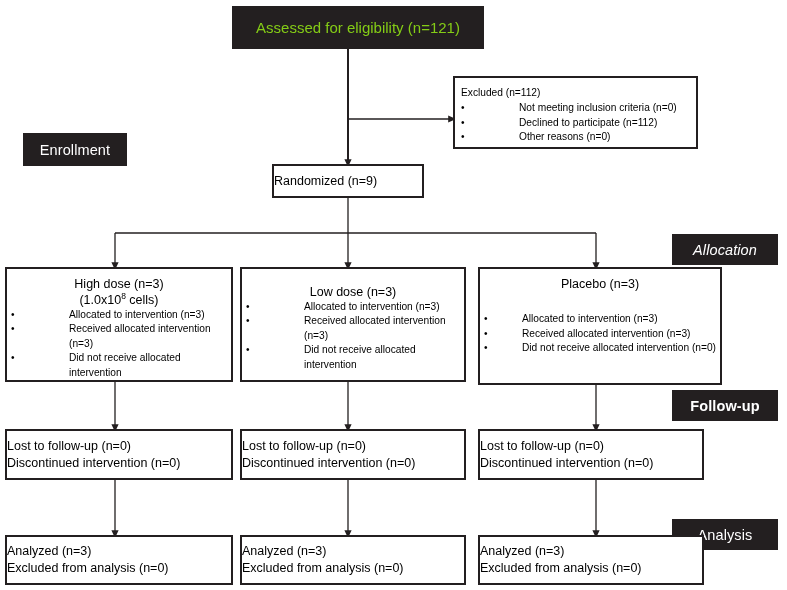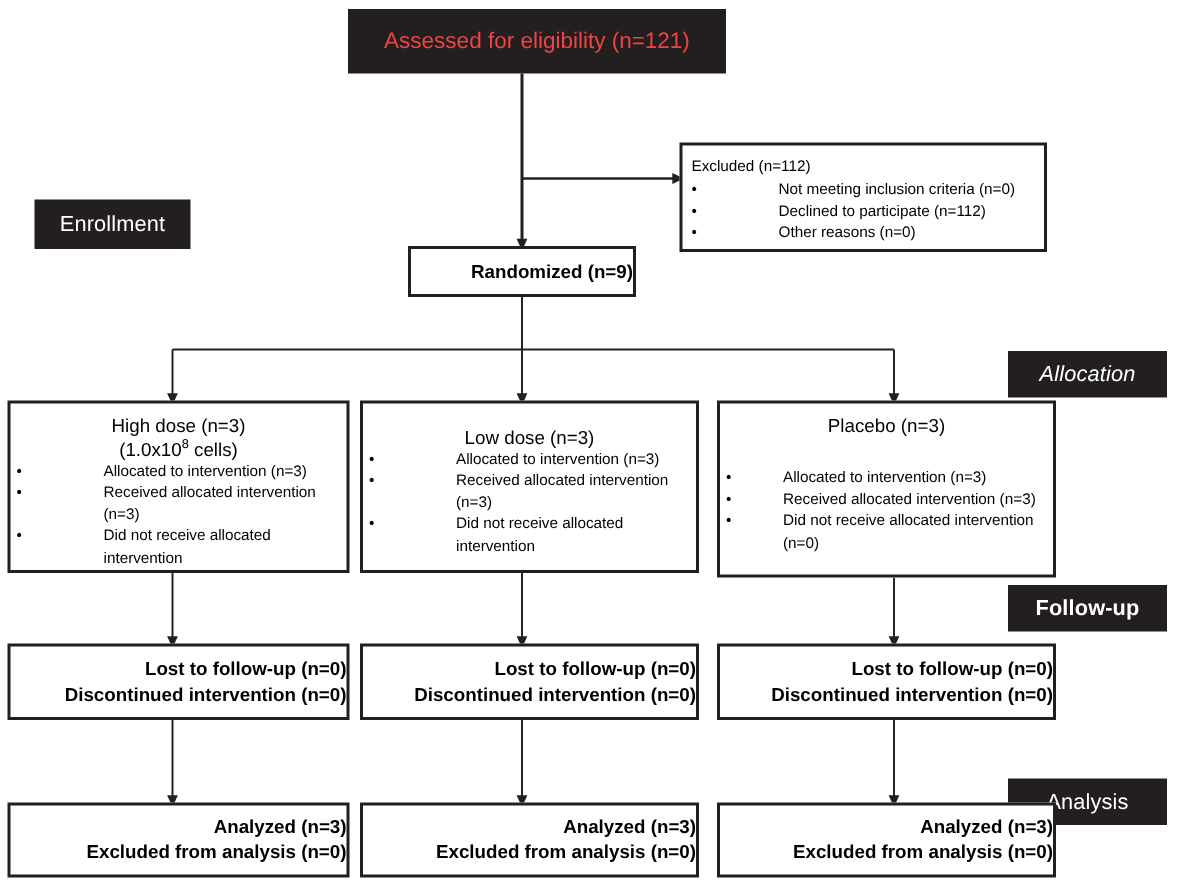--- a/index.html
+++ b/index.html
@@ -30,40 +30,39 @@
   .node {
     position: absolute;
     box-sizing: border-box;
     background: #ffffff;
     border: 2px solid #231f20;
     display: flex;
     flex-direction: column;
     justify-content: center;
   }
   .node.center {
-    align-items: flex-end;
+    align-items: flex-start;
     text-align: center;
-    font-weight: bold;
   }
   .stage {
     position: absolute;
     box-sizing: border-box;
     background: #231f20;
     color: #ffffff;
     display: flex;
     align-items: center;
     justify-content: center;
     font-size: 14.5px;
     letter-spacing: 0.1px;
   }
   .dark-node {
     position: absolute;
     box-sizing: border-box;
     background: #231f20;
-    color: #ef4444;
+    color: #84cc16;
     display: flex;
     align-items: center;
     justify-content: center;
     font-size: 15px;
   }
   .title-line {
     font-size: 12.5px;
     line-height: 16px;
     text-align: center;
   }
@@ -159,21 +158,21 @@
   </div>
 
   <div class="stage" style="left:672px; top:484px; width:106px; height:31px;margin-top:35px;">
     <span>Analysis</span>
   </div>
 
   <div class="dark-node" style="left:232px; top:6px; width:252px; height:43px;">
     <span>Assessed for eligibility (n=121)</span>
   </div>
 
-  <div class="node" style="left:453px; top:95px; width:245px; height:73px; justify-content:flex-start; padding:7px 6px 0 6px;">
+  <div class="node" style="left:453px; top:76px; width:245px; height:73px; justify-content:flex-start; padding:7px 6px 0 6px;">
     <div class="excl-head">Excluded (n=112)</div>
     <ul class="bullets excl-list">
       <li>
         <span class="bullet">•</span>
         <span class="btext">Not meeting inclusion criteria (n=0)</span>
       </li>
       <li>
         <span class="bullet">•</span>
         <span class="btext">Declined to participate (n=112)</span>
       </li>
@@ -218,21 +217,21 @@
         <span class="bullet">•</span>
         <span class="btext">Received allocated intervention (n=3)</span>
       </li>
       <li>
         <span class="bullet">•</span>
         <span class="btext">Did not receive allocated intervention</span>
       </li>
     </ul>
   </div>
 
-  <div class="node" style="left:478px; top:267px; width:226px; height:118px; justify-content:flex-start; padding:7px 4px 0 4px;">
+  <div class="node" style="left:478px; top:267px; width:244px; height:118px; justify-content:flex-start; padding:7px 4px 0 4px;">
     <div class="title-line">Placebo (n=3)</div>
     <ul class="bullets bul-tight" style="margin-top:20px;">
       <li>
         <span class="bullet">•</span>
         <span class="btext">Allocated to intervention (n=3)</span>
       </li>
       <li>
         <span class="bullet">•</span>
         <span class="btext">Received allocated intervention (n=3)</span>
       </li>

